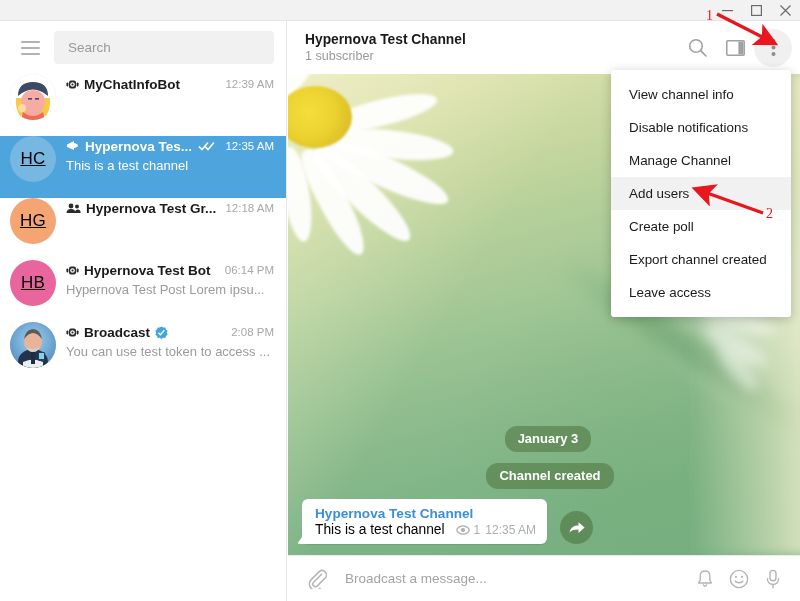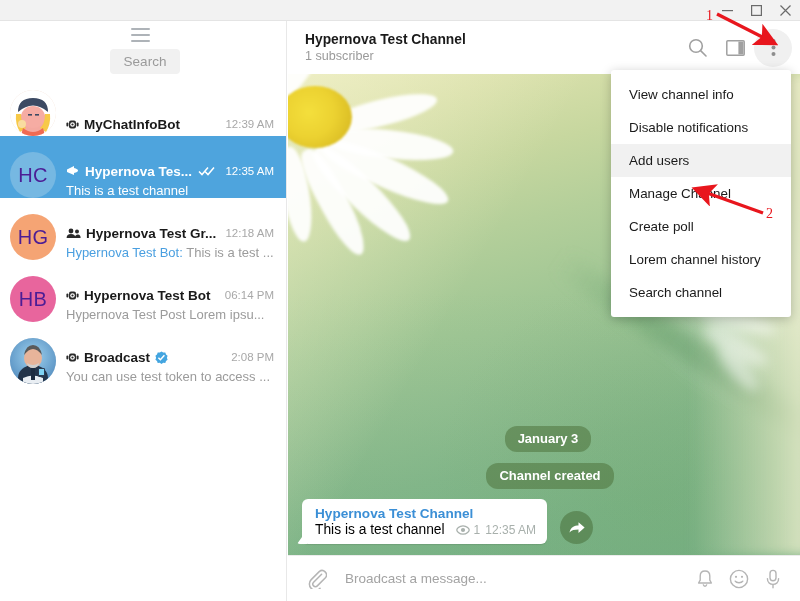--- a/index.html
+++ b/index.html
@@ -36,21 +36,20 @@
     position: absolute; top: 21px; left: 0;
     width: 287px; height: 580px;
     background: #ffffff;
     border-right: 1px solid #e8e8e8;
     overflow: hidden;
   }
   .search-row {
     height: 53px;
     display: flex; align-items: center;
     padding: 0 12px 0 16px;
-    flex-direction: column;
   }
   .hamburger {
     width: 28px; height: 28px;
     display: flex; flex-direction: column; justify-content: center;
     align-items: center; gap: 4px;
     margin-right: 10px; cursor: pointer;
   }
   .hamburger span {
     display: block; width: 19px; height: 2px;
     background: #aeb3b8; border-radius: 1px;
@@ -65,33 +64,34 @@
   }
   .search-field .ph {
     font-size: 13.5px; color: #9a9a9a;
   }
 
   
   .chatlist { position: relative; }
   .chat-item {
     position: relative;
     height: 62px;
-    display: flex; align-items: flex-end;
+    display: flex; align-items: flex-start;
     padding: 0 12px 0 10px;
     cursor: pointer;
   }
   .chat-item.selected { background: #4ea4dd; }
   .avatar {
     width: 46px; height: 46px;
     border-radius: 50%;
     flex: 0 0 46px;
     display: flex; align-items: center; justify-content: center;
-    color: #4c1d95; font-size: 20px; letter-spacing: .3px;
+    color: #000000; font-size: 17px; letter-spacing: .3px;
     overflow: hidden;
     position: relative;
+    text-decoration: underline;
   }
   .avatar.img { background: #d7dde3; }
   .chat-body { flex: 1; min-width: 0; padding-left: 10px; }
   .chat-top {
     display: flex; align-items: center;
     gap: 5px; height: 20px;
   }
   .chat-name {
     font-size: 13.5px; font-weight: bold; color: #1a1a1a;
     white-space: nowrap; overflow: hidden; text-overflow: ellipsis;
@@ -416,24 +416,20 @@
             <span class="badge-icon">
               <svg width="15" height="11" viewBox="0 0 15 11">
                 <circle cx="5" cy="3" r="2.4" fill="#2a2a2a"></circle>
                 <circle cx="11" cy="3.4" r="2" fill="#2a2a2a"></circle>
                 <path d="M0.6 10 q0 -4 4.4 -4 q4.4 0 4.4 4z" fill="#2a2a2a"></path>
                 <path d="M8.6 10 q0.4 -3.6 3.4 -3.6 q2.6 0 2.6 3.6z" fill="#2a2a2a"></path>
               </svg>
             </span>
             <span class="chat-name">Hypernova Test Gr...</span>
             <span class="chat-time">12:18 AM</span>
-          </div>
-          <div class="chat-preview">
-            <span class="preview-sender">Hypernova Test Bot:</span>
-            <span>This is a test ...</span>
           </div>
         </div>
       </div>
 
       <div class="chat-item">
         <div class="avatar" style="background:#e8659d">
           <span>HB</span>
         </div>
         <div class="chat-body">
           <div class="chat-top">
@@ -625,25 +621,25 @@
           <path d="M2.4 9.6 C2.4 13.4 5 15.4 8 15.4 C11 15.4 13.6 13.4 13.6 9.6" fill="none" stroke="#b5b5b5" stroke-width="1.4" stroke-linecap="round"></path>
           <path d="M8 15.6 L8 18.8" stroke="#b5b5b5" stroke-width="1.4" stroke-linecap="round"></path>
         </svg>
       </div>
     </div>
   </div>
 
   <div class="menu">
     <div class="menu-item">View channel info</div>
     <div class="menu-item">Disable notifications</div>
+    <div class="menu-item">Manage Channel</div>
     <div class="menu-item highlight">Add users</div>
-    <div class="menu-item">Manage Channel</div>
     <div class="menu-item">Create poll</div>
-    <div class="menu-item">Lorem channel history</div>
-    <div class="menu-item">Search channel</div>
+    <div class="menu-item">Export channel created</div>
+    <div class="menu-item">Leave access</div>
   </div>
 
   <div class="anno">
     <svg width="800" height="601" viewBox="0 0 800 601" style="position:absolute;inset:0">
       <defs>
         <marker id="ah" markerWidth="7" markerHeight="7" refX="5.6" refY="3.5" orient="auto">
           <path d="M0,0 L7,3.5 L0,7 L1.6,3.5z" fill="#e8161d"></path>
         </marker>
       </defs>
       <line x1="717" y1="14" x2="774" y2="43" stroke="#e8161d" stroke-width="3.4" marker-end="url(#ah)"></line>

